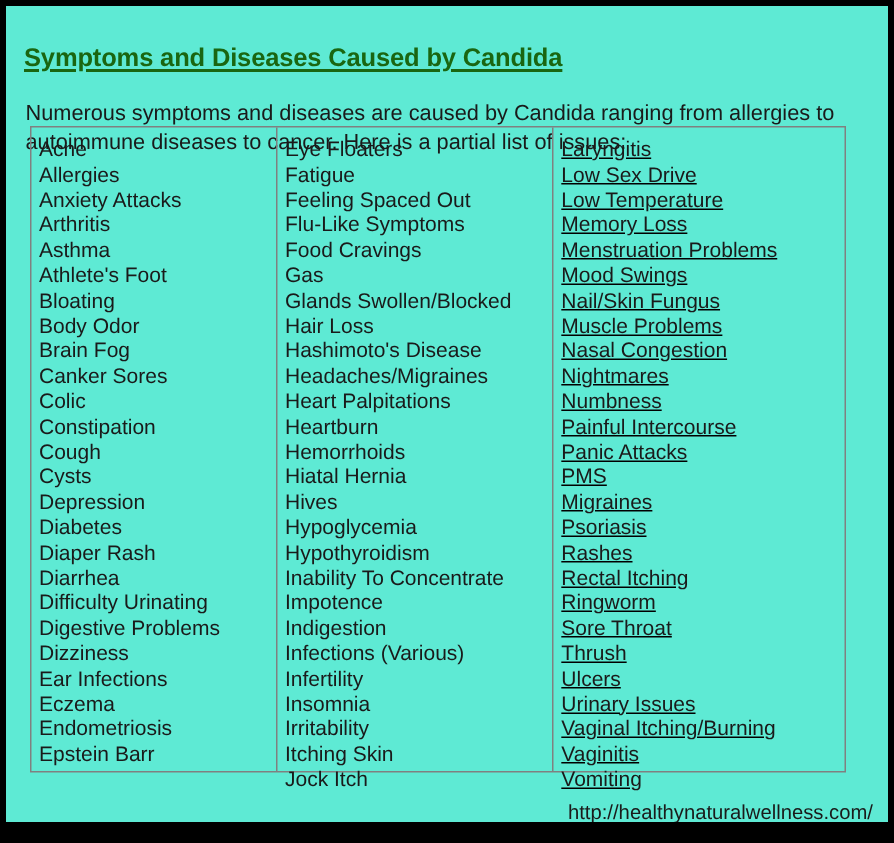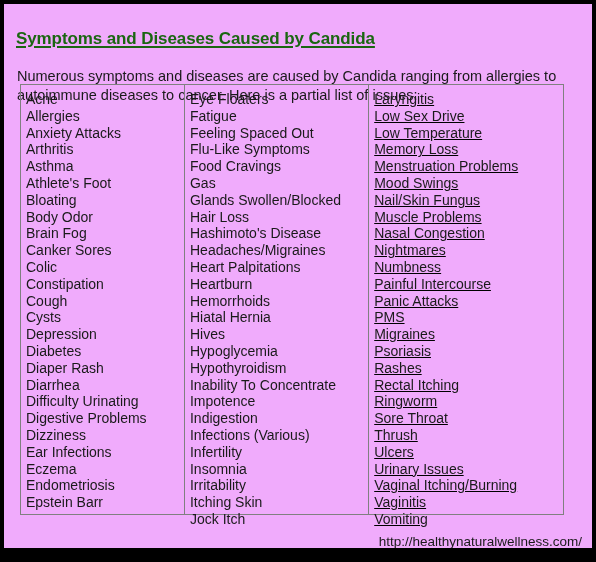--- a/index.html
+++ b/index.html
@@ -13,21 +13,21 @@
     background: #000000;
     font-family: "Liberation Sans", sans-serif;
     overflow: hidden;
   }
   #page {
     position: absolute;
     left: 4px;
     top: 4px;
     width: 588px;
     height: 544px;
-    background: #f0abfc;
+    background: #5eead4;
     box-sizing: border-box;
     overflow: hidden;
   }
   #page-title {
     position: absolute;
     left: 12px;
     top: 14px;
     font-size: 17px;
     font-weight: bold;
     color: #1a6611;

